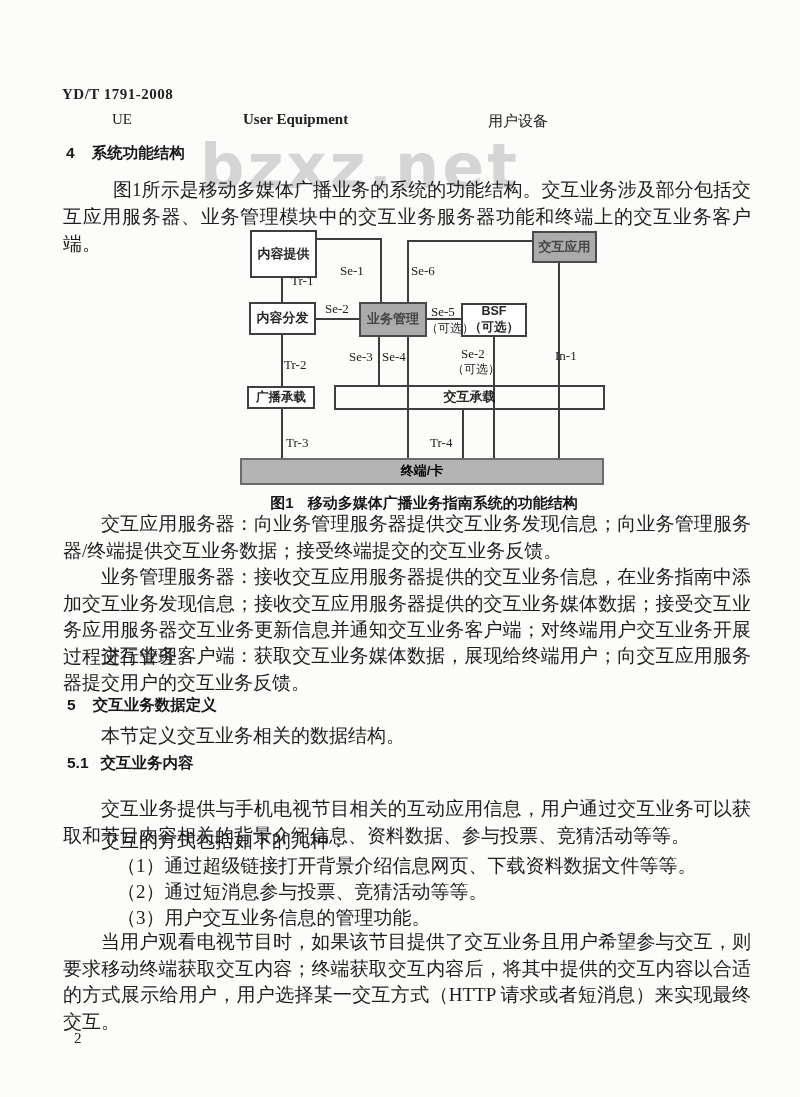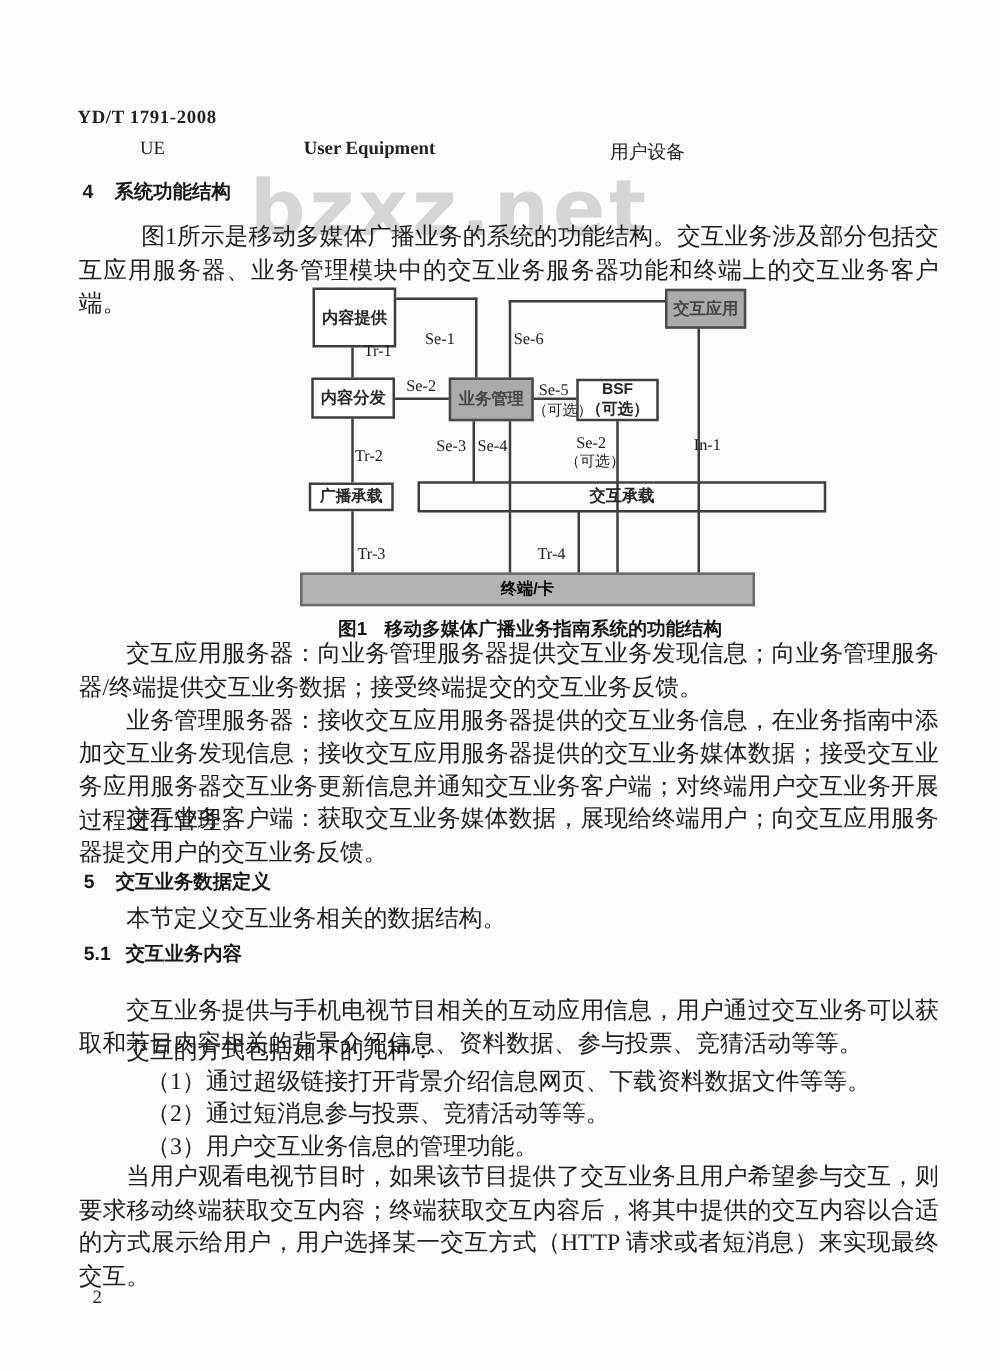--- a/index.html
+++ b/index.html
@@ -61,21 +61,21 @@
     z-index:3;text-align:center;line-height:1.25;
   }
   .dbox.gray{background:#ababab;border-color:#4a4a4a;color:#454545;}
   .dbox.clear{background:transparent;}
   .b-provision{left:250px;top:230px;width:67px;height:48px;}
   .b-app{left:532px;top:231px;width:65px;height:32px;}
   .b-distribution{left:249px;top:302px;width:67px;height:33px;}
   .b-management{left:359px;top:302px;width:68px;height:35px;}
   .b-bsf{left:461px;top:303px;width:66px;height:34px;font-size:12.5px;}
   .b-broadcast{left:247px;top:386px;width:68px;height:23px;font-size:12.5px;}
-  .b-interactive-bearer{left:334px;top:385px;width:327px;height:25px;}
+  .b-interactive-bearer{left:334px;top:385px;width:271px;height:25px;}
   .b-terminal{left:240px;top:458px;width:364px;height:27px;background:#b4b4b4;border-color:#6b6b6b;color:#000000;}
   .vline,.hline{position:absolute;background:#3d3d3d;z-index:1;}
   .vline{width:2px;}
   .hline{height:2px;}
   .l-tr1{left:281px;top:261px;height:42px;}
   .l-tr2{left:281px;top:334px;height:53px;}
   .l-tr3{left:281px;top:408px;height:51px;}
   .l-se1h{left:316px;top:238px;width:66px;}
   .l-se1v{left:380px;top:238px;height:65px;}
   .l-se6h{left:407px;top:240px;width:126px;}

